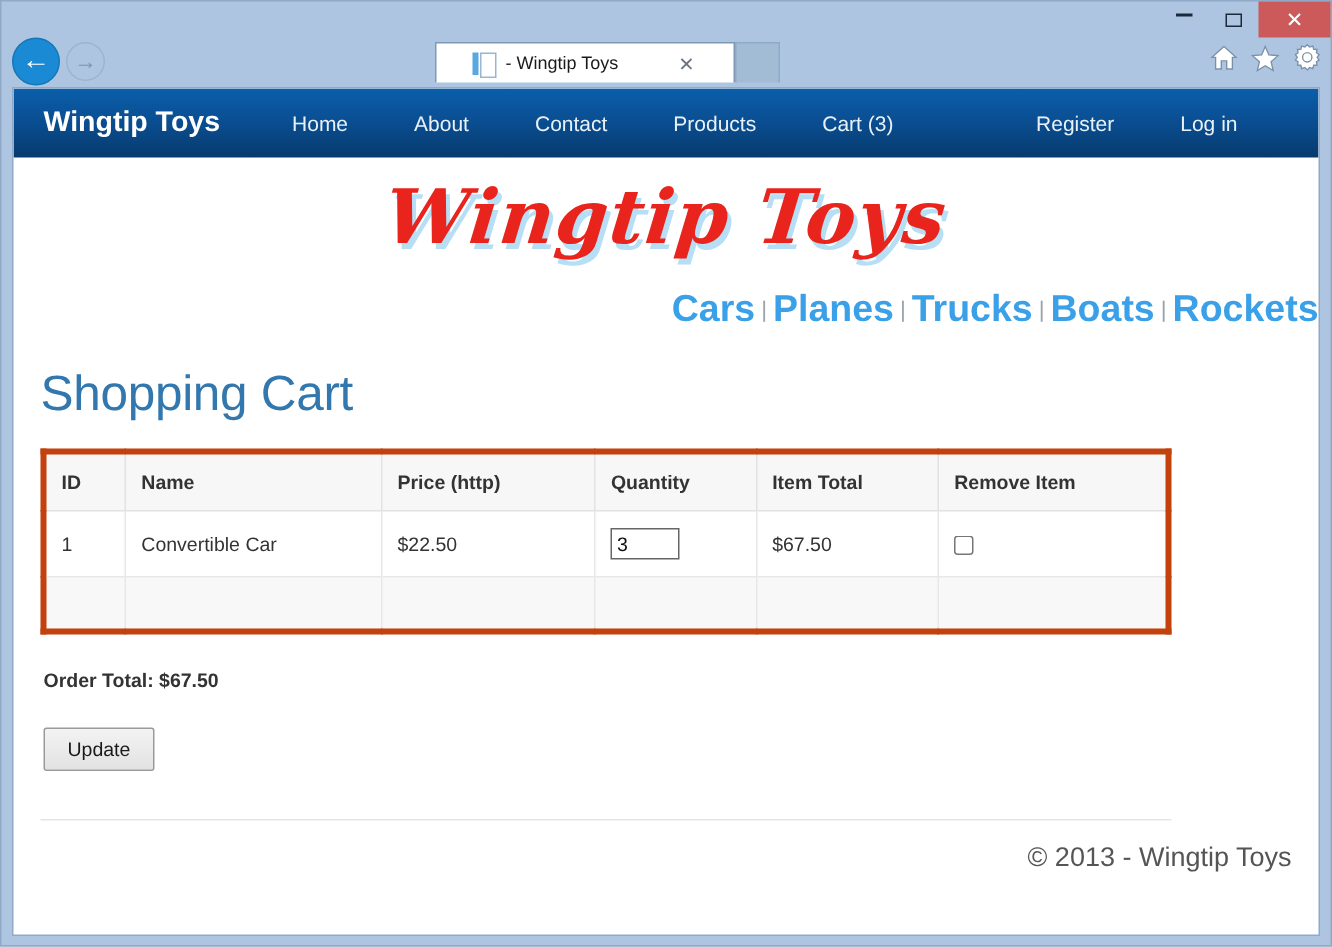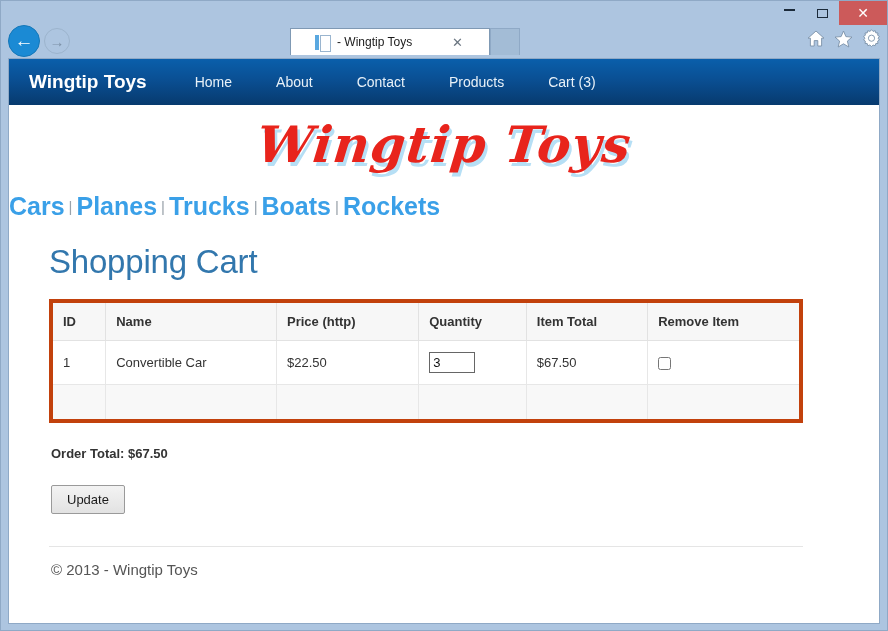--- a/index.html
+++ b/index.html
@@ -263,41 +263,41 @@
     font-size: 50px;
     color: #e8241c;
     letter-spacing: 1px;
     text-shadow: 3px 4px 0px #b6dff5;
     transform: skewX(-6deg);
     line-height: 1.05;
   }
 
   
   .cats {
-    text-align: left;
+    text-align: right;
     padding: 16px 0 6px 0;
     white-space: nowrap;
   }
   .cat {
     color: #3aa0e8;
     font-size: 25px;
     font-weight: bold;
     text-decoration: none;
   }
   .sep {
     color: #9aa3ab;
     font-size: 15px;
     padding: 0 4px;
     position: relative;
     top: -3px;
   }
 
   
   .content {
-    padding: 0 40px;
+    padding: 0 18px;
   }
   h1.page-title {
     color: #3277ad;
     font-size: 33px;
     font-weight: normal;
     margin: 16px 0 18px 0;
     letter-spacing: -0.2px;
   }
 
   table.cart {
@@ -371,23 +371,24 @@
     cursor: pointer;
   }
 
   hr.footsep {
     border: none;
     border-top: 1px solid #e5e5e5;
     margin: 32px 0 0 0;
     width: 754px;
   }
   .footer {
-    font-size: 15px;
+    font-size: 18px;
     color: #555555;
     padding: 14px 0 0 2px;
+    text-align: right;
   }
 </style>
 </head>
 <body>
 
 <div class="window">
 
   <div class="titlebar">
     <div class="win-controls">
       <div class="win-btn min">
@@ -447,20 +448,24 @@
   <div class="viewport">
 
     <div class="sitenav">
       <div class="brand">Wingtip Toys</div>
       <div class="navlinks">
         <a class="navlink">Home</a>
         <a class="navlink">About</a>
         <a class="navlink">Contact</a>
         <a class="navlink">Products</a>
         <a class="navlink">Cart (3)</a>
+      </div>
+      <div class="navlinks right">
+        <a class="navlink">Register</a>
+        <a class="navlink">Log in</a>
       </div>
     </div>
 
     <div class="logo-wrap">
       <span class="logo">Wingtip Toys</span>
     </div>
 
     <div class="cats">
       <a class="cat">Cars</a><span class="sep">|</span><a class="cat">Planes</a><span class="sep">|</span><a class="cat">Trucks</a><span class="sep">|</span><a class="cat">Boats</a><span class="sep">|</span><a class="cat">Rockets</a>
     </div>

